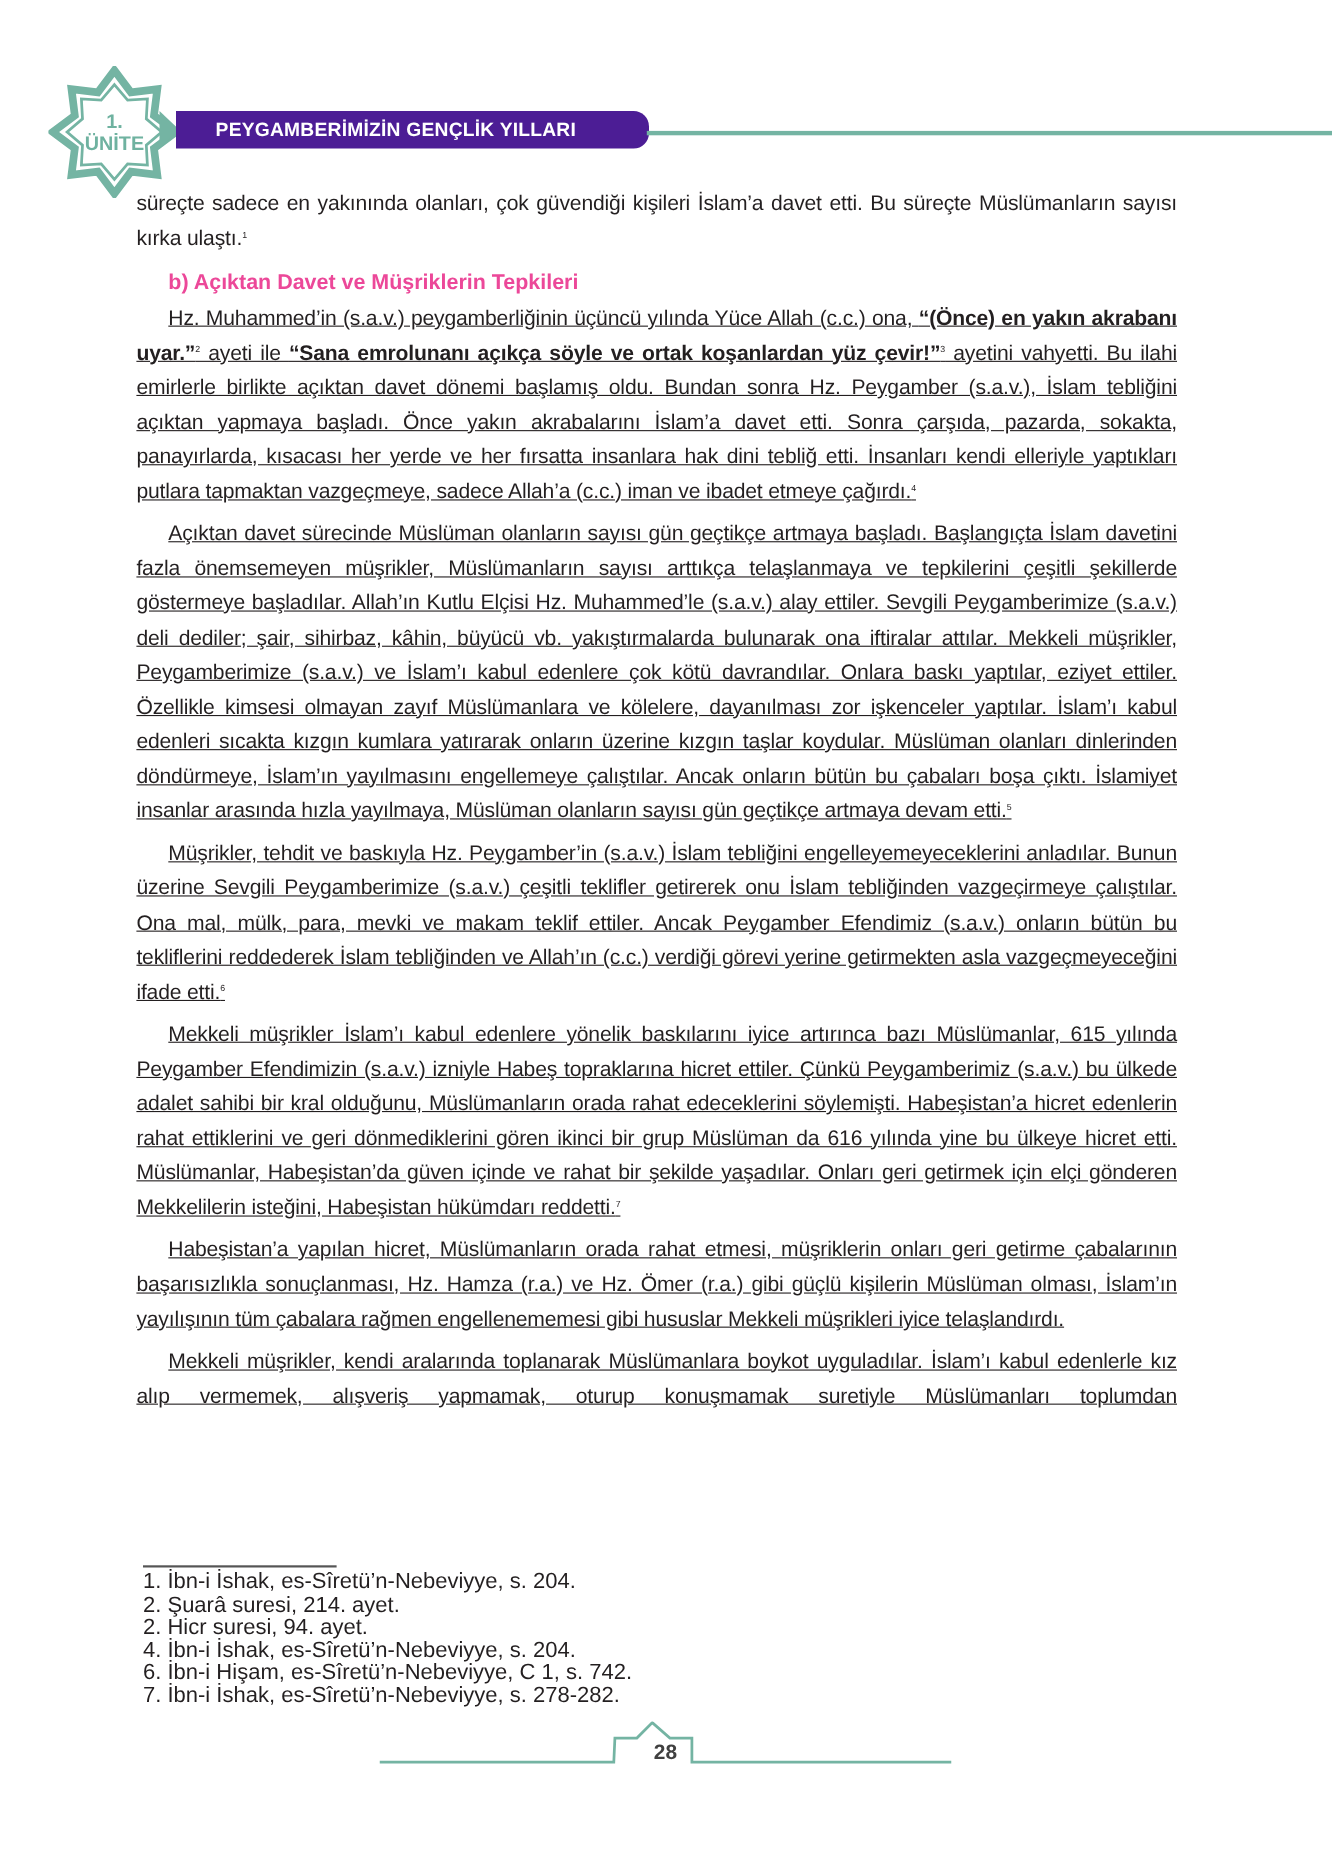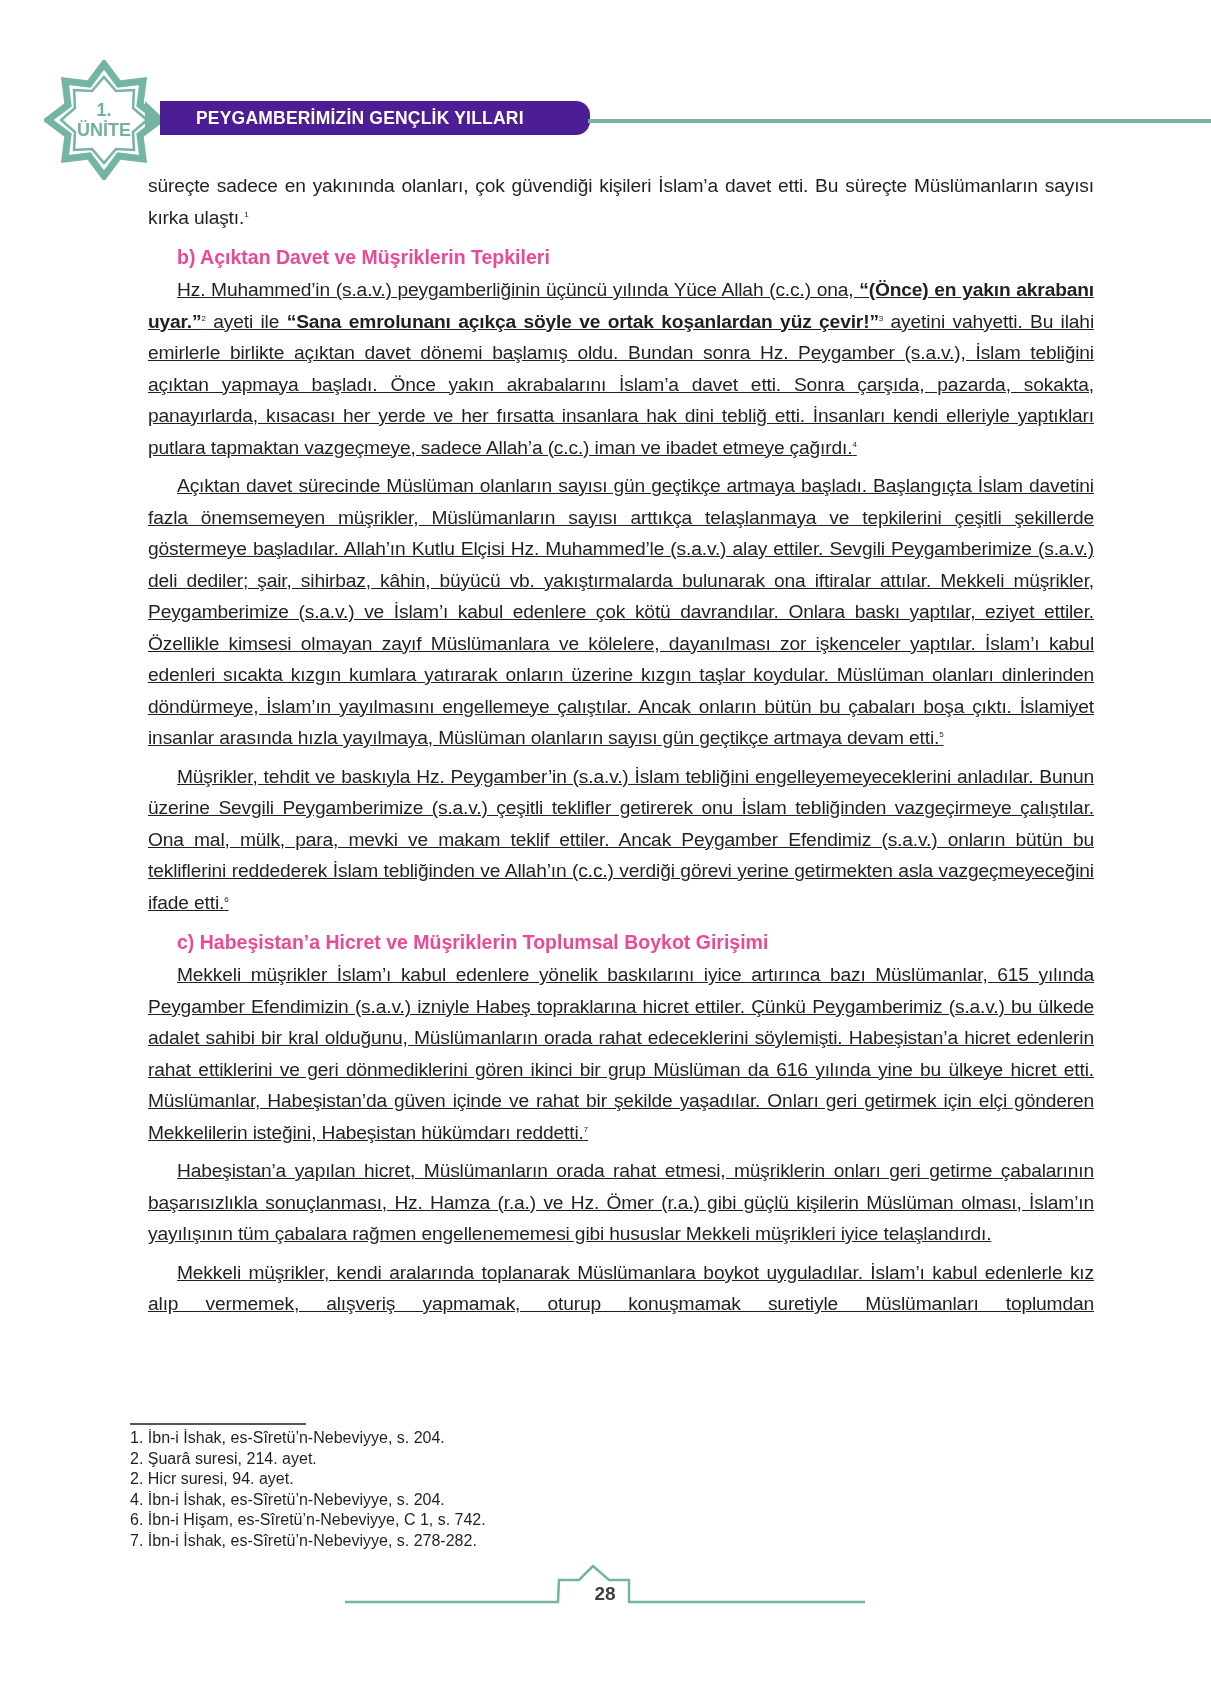--- a/index.html
+++ b/index.html
@@ -12,31 +12,31 @@
   .header-bar { position: absolute; left: 160px; top: 101px; width: 430px; height: 34px;
                 background: #4c1d95; border-radius: 0 14px 14px 0;
                 display: flex; align-items: center; }
   .header-arrow { position: absolute; left: 145px; top: 101px; width: 0; height: 0;
                   border-top: 17px solid transparent; border-bottom: 17px solid transparent;
                   border-left: 18px solid #74b4a3; }
   .header-title { color: #ffffff; font-weight: bold; font-size: 17.5px; letter-spacing: 0.2px;
                   padding-left: 36px; white-space: nowrap; }
   .header-line { position: absolute; left: 588px; top: 119px; width: 623px; height: 4px; background: #74b4a3; }
 
-  .content { position: absolute; left: 148px; top: 170px; width: 946px; }
+  .content { position: absolute; left: 124px; top: 170px; width: 946px; }
   p { margin: 0; font-size: 19.2px; line-height: 31.5px; text-align: justify; letter-spacing: -0.15px; }
   p.indent { text-indent: 29px; text-decoration: underline; }
   .gap { height: 7px; }
   h3 { margin: 0; color: #ec4899; font-size: 19.5px; font-weight: bold; line-height: 34px; padding-left: 29px; }
   sup { font-size: 8px; vertical-align: 7px; line-height: 0; }
   b { font-weight: bold; }
 
   .fn-rule { position: absolute; left: 130px; top: 1423px; width: 176px; height: 2px; background: #555; }
   .footnotes { position: absolute; left: 130px; top: 1428px; width: 600px; }
-  .footnotes div { font-size: 16px; line-height: 20.5px; }
+  .footnotes div { font-size: 20px; line-height: 20.5px; }
 
   .footer { position: absolute; left: 345px; top: 1565px; width: 520px; height: 50px; }
   .page-num { position: absolute; left: 0; width: 520px; top: 18px; text-align: center;
               color: #404040; font-weight: bold; font-size: 19px; }
 </style>
 </head>
 <body>
 
 <div class="header-badge">
   <svg width="120" height="120" viewBox="0 0 120 120">
@@ -60,21 +60,20 @@
 <div class="content">
   <p><span>süreçte sadece en yakınında olanları, çok güvendiği kişileri İslam’a davet etti. Bu süreçte Müslümanların sayısı kırka ulaştı.</span><sup>1</sup></p>
   <div class="gap"></div>
   <h3>b) Açıktan Davet ve Müşriklerin Tepkileri</h3>
   <p class="indent"><span>Hz. Muhammed’in (s.a.v.) peygamberliğinin üçüncü yılında Yüce Allah (c.c.) ona, </span><b>“(Önce) en yakın akrabanı uyar.”</b><sup>2</sup><span> ayeti ile </span><b>“Sana emrolunanı açıkça söyle ve ortak koşanlardan yüz çevir!”</b><sup>3</sup><span> ayetini vahyetti. Bu ilahi emirlerle birlikte açıktan davet dönemi başlamış oldu. Bundan sonra Hz. Peygamber (s.a.v.), İslam tebliğini açıktan yapmaya başladı. Önce yakın akrabalarını İslam’a davet etti. Sonra çarşıda, pazarda, sokakta, panayırlarda, kısacası her yerde ve her fırsatta insanlara hak dini tebliğ etti. İnsanları kendi elleriyle yaptıkları putlara tapmaktan vazgeçmeye, sadece Allah’a (c.c.)  iman ve ibadet etmeye çağırdı.</span><sup>4</sup></p>
   <div class="gap"></div>
   <p class="indent"><span>Açıktan davet sürecinde Müslüman olanların sayısı gün geçtikçe artmaya başladı. Başlangıçta İslam davetini fazla önemsemeyen müşrikler, Müslümanların sayısı arttıkça telaşlanmaya ve tepkilerini çeşitli şekillerde göstermeye başladılar. Allah’ın Kutlu Elçisi Hz. Muhammed’le (s.a.v.) alay ettiler. Sevgili Peygamberimize (s.a.v.) deli dediler; şair, sihirbaz, kâhin, büyücü vb. yakıştırmalarda bulunarak ona  iftiralar attılar. Mekkeli müşrikler, Peygamberimize (s.a.v.) ve İslam’ı kabul edenlere çok kötü davrandılar. Onlara baskı yaptılar, eziyet ettiler. Özellikle kimsesi olmayan zayıf Müslümanlara ve kölelere, dayanılması zor işkenceler yaptılar. İslam’ı kabul edenleri sıcakta kızgın kumlara yatırarak onların üzerine kızgın taşlar koydular. Müslüman olanları dinlerinden döndürmeye, İslam’ın yayılmasını engellemeye çalıştılar. Ancak onların bütün bu çabaları boşa çıktı. İslamiyet insanlar arasında hızla yayılmaya, Müslüman olanların sayısı gün geçtikçe artmaya devam etti.</span><sup>5</sup></p>
   <div class="gap"></div>
   <p class="indent"><span>Müşrikler, tehdit ve baskıyla Hz. Peygamber’in (s.a.v.) İslam tebliğini engelleyemeyeceklerini anladılar. Bunun üzerine Sevgili Peygamberimize (s.a.v.) çeşitli teklifler getirerek onu İslam tebliğinden vazgeçirmeye çalıştılar. Ona mal, mülk, para, mevki ve makam teklif ettiler. Ancak Peygamber Efendimiz (s.a.v.) onların bütün bu tekliflerini reddederek İslam tebliğinden ve Allah’ın (c.c.) verdiği görevi yerine getirmekten asla vazgeçmeyeceğini ifade etti.</span><sup>6</sup></p>
   <div class="gap"></div>
-  <h3>c) Habeşistan’a Hicret ve Müşriklerin Toplumsal Boykot Girişimi</h3>
   <p class="indent"><span>Mekkeli müşrikler İslam’ı kabul edenlere yönelik baskılarını iyice artırınca bazı Müslümanlar, 615 yılında Peygamber Efendimizin (s.a.v.) izniyle Habeş topraklarına hicret ettiler. Çünkü Peygamberimiz (s.a.v.) bu ülkede adalet sahibi bir kral olduğunu, Müslümanların orada rahat edeceklerini söylemişti. Habeşistan’a hicret edenlerin rahat ettiklerini ve geri dönmediklerini gören ikinci bir grup Müslüman da 616 yılında yine bu ülkeye hicret etti. Müslümanlar, Habeşistan’da güven içinde ve rahat bir şekilde yaşadılar. Onları geri getirmek için elçi gönderen Mekkelilerin isteğini, Habeşistan hükümdarı reddetti.</span><sup>7</sup></p>
   <div class="gap"></div>
   <p class="indent"><span>Habeşistan’a yapılan hicret, Müslümanların orada rahat etmesi, müşriklerin onları geri getirme çabalarının başarısızlıkla sonuçlanması, Hz. Hamza (r.a.) ve Hz. Ömer (r.a.) gibi güçlü kişilerin Müslüman olması, İslam’ın yayılışının tüm çabalara rağmen engellenememesi gibi hususlar Mekkeli müşrikleri iyice telaşlandırdı.</span></p>
   <div class="gap"></div>
   <p class="indent" style="text-align-last: justify;"><span>Mekkeli müşrikler, kendi aralarında toplanarak Müslümanlara boykot uyguladılar. İslam’ı kabul edenlerle kız alıp vermemek, alışveriş yapmamak, oturup konuşmamak suretiyle Müslümanları toplumdan</span></p>
 </div>
 
 <div class="fn-rule"></div>
 <div class="footnotes">
   <div>1. İbn-i İshak, es-Sîretü’n-Nebeviyye, s. 204.</div>

